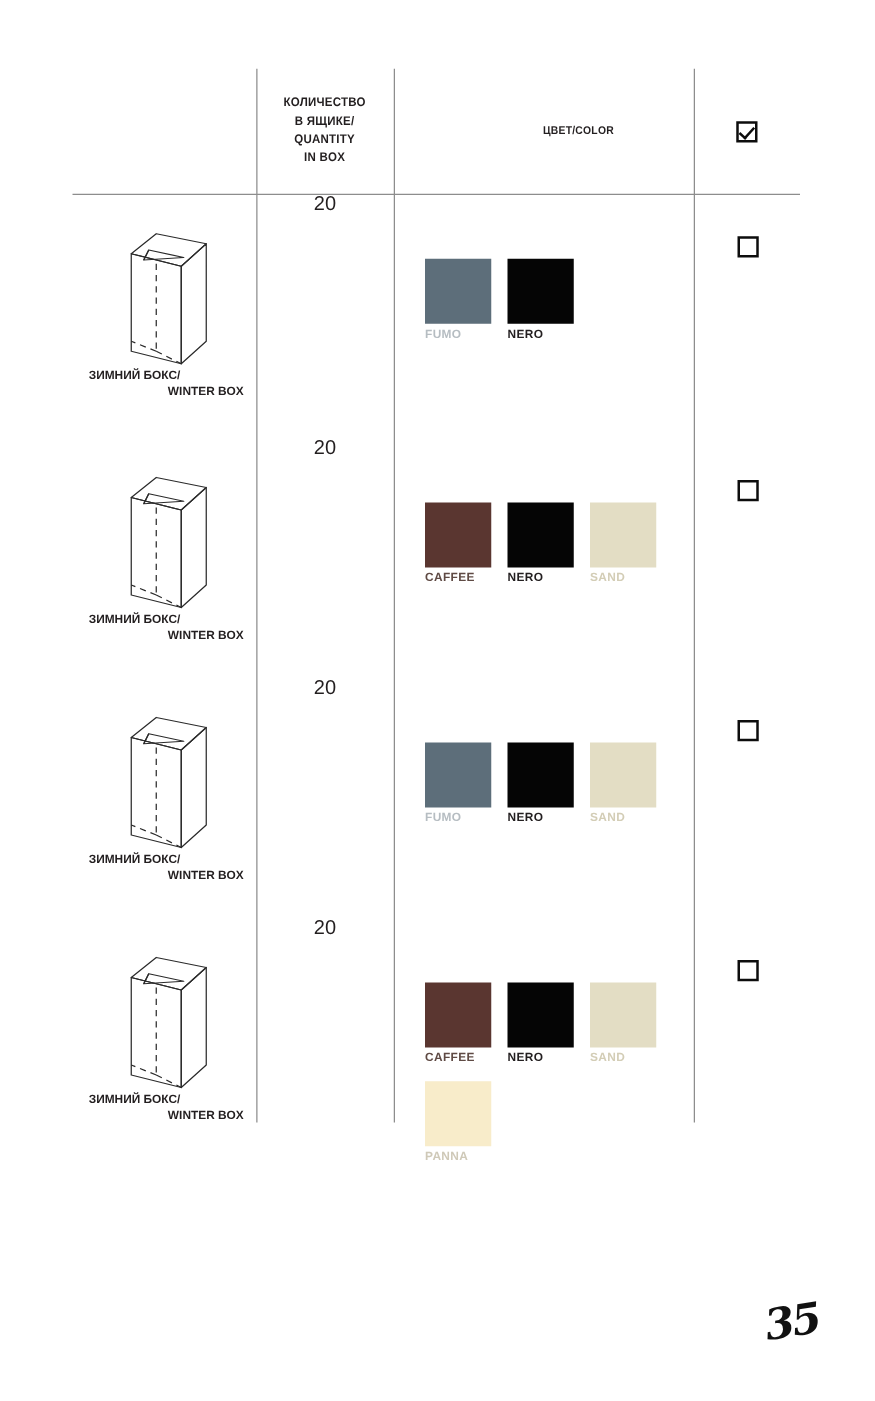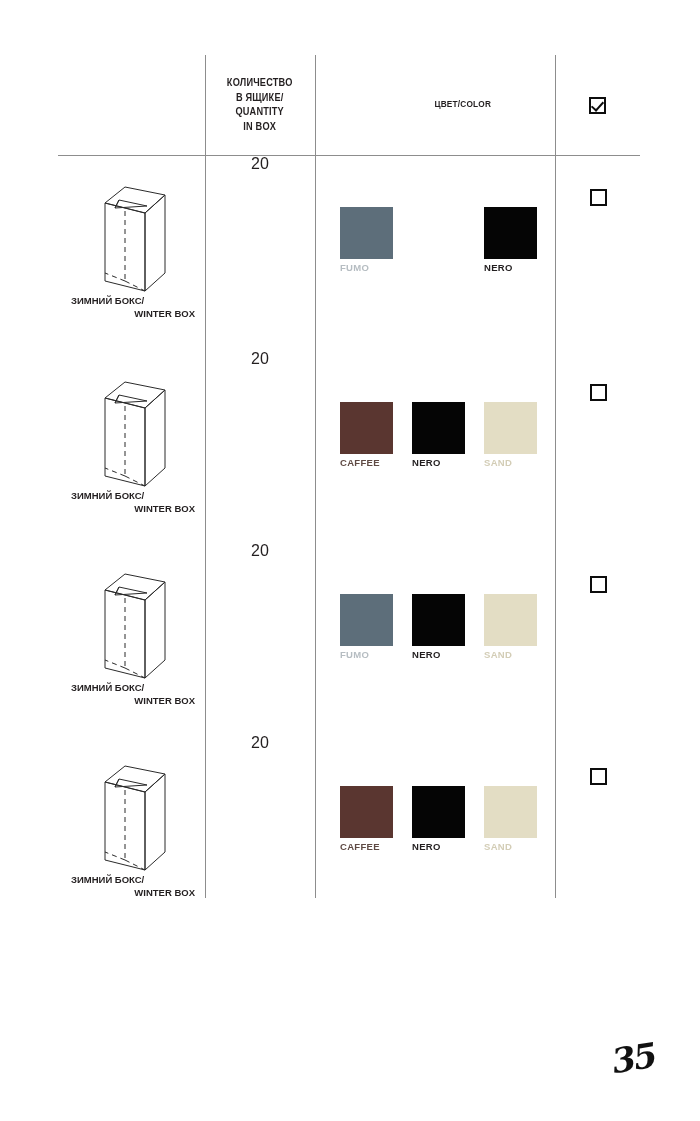--- a/index.html
+++ b/index.html
@@ -150,21 +150,20 @@
     top: 0;
     height: 100%;
     padding: 52px 0 0 25px;
     box-sizing: border-box;
   }
   .swatch-grid {
     display: flex;
     flex-wrap: wrap;
     width: 210px;
     gap: 0;
-    justify-content: space-between;
   }
   .swatch {
     width: 53px;
     margin-right: 13px;
     margin-bottom: 13px;
   }
   .swatch .chip {
     width: 53px;
     height: 52px;
   }
@@ -375,20 +374,24 @@
               <div class="name" style="color: rgb(95, 74, 68);">CAFFEE</div>
             </div>
             <div class="swatch">
               <div class="chip" style="background: rgb(5, 5, 5);"></div>
               <div class="name" style="color: rgb(35, 31, 32);">NERO</div>
             </div>
             <div class="swatch">
               <div class="chip" style="background: rgb(227, 221, 196);"></div>
               <div class="name" style="color: rgb(211, 205, 182);">SAND</div>
             </div>
+            <div class="swatch">
+              <div class="chip" style="background: rgb(248, 236, 202);"></div>
+              <div class="name" style="color: rgb(207, 201, 184);">PANNA</div>
+            </div>
           </div>
         </div>
         <div class="cell-check">
           <div class="checkbox"></div>
         </div>
       </div>
     </div>
 </div>
 
 <div id="page-number">35</div>

